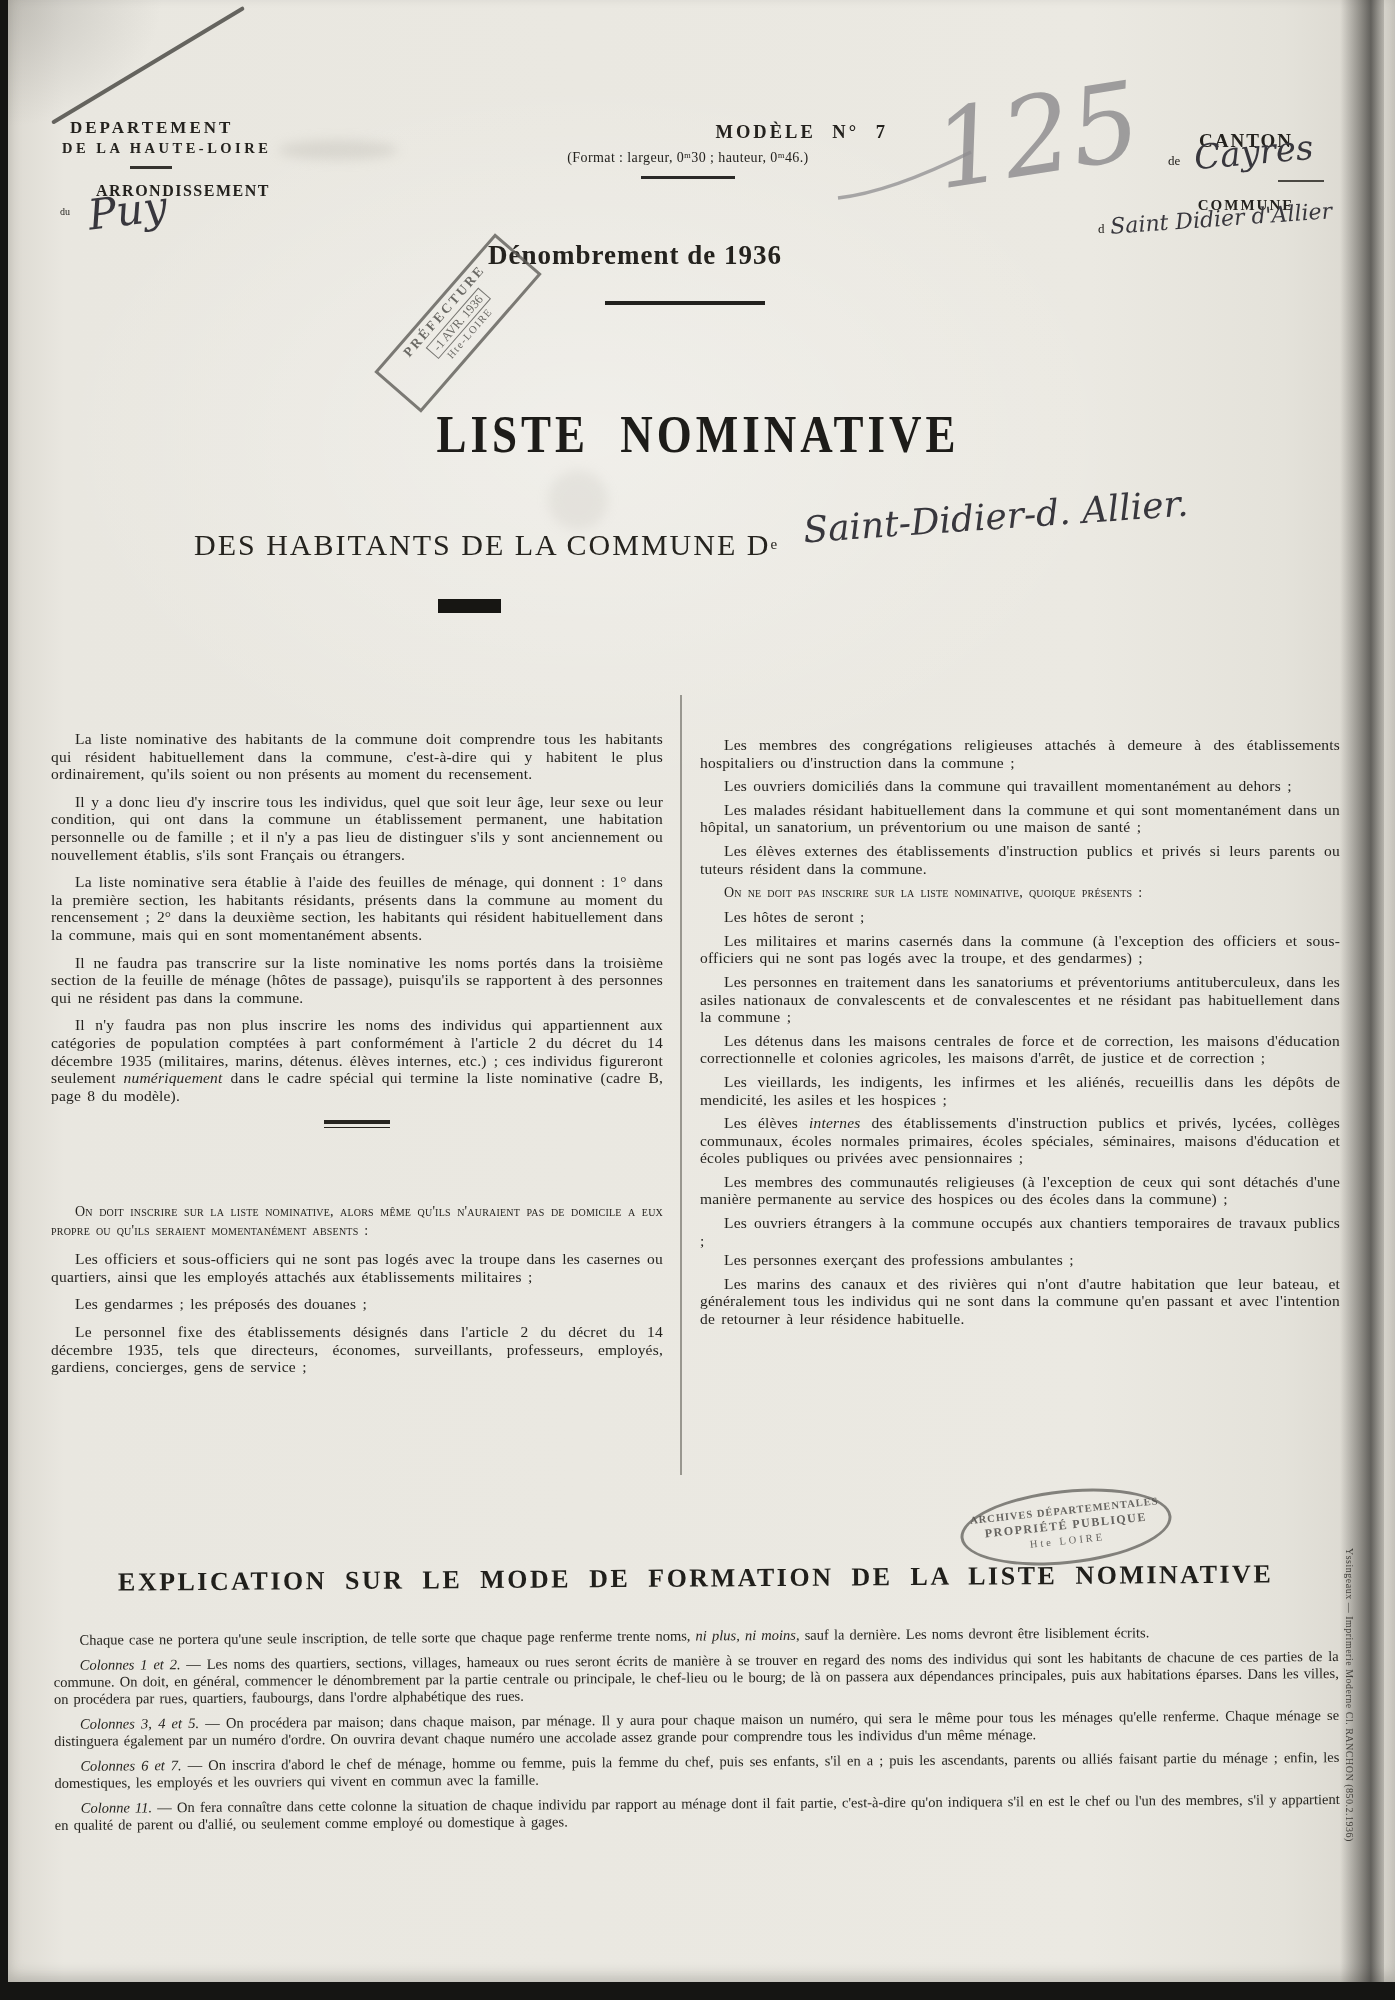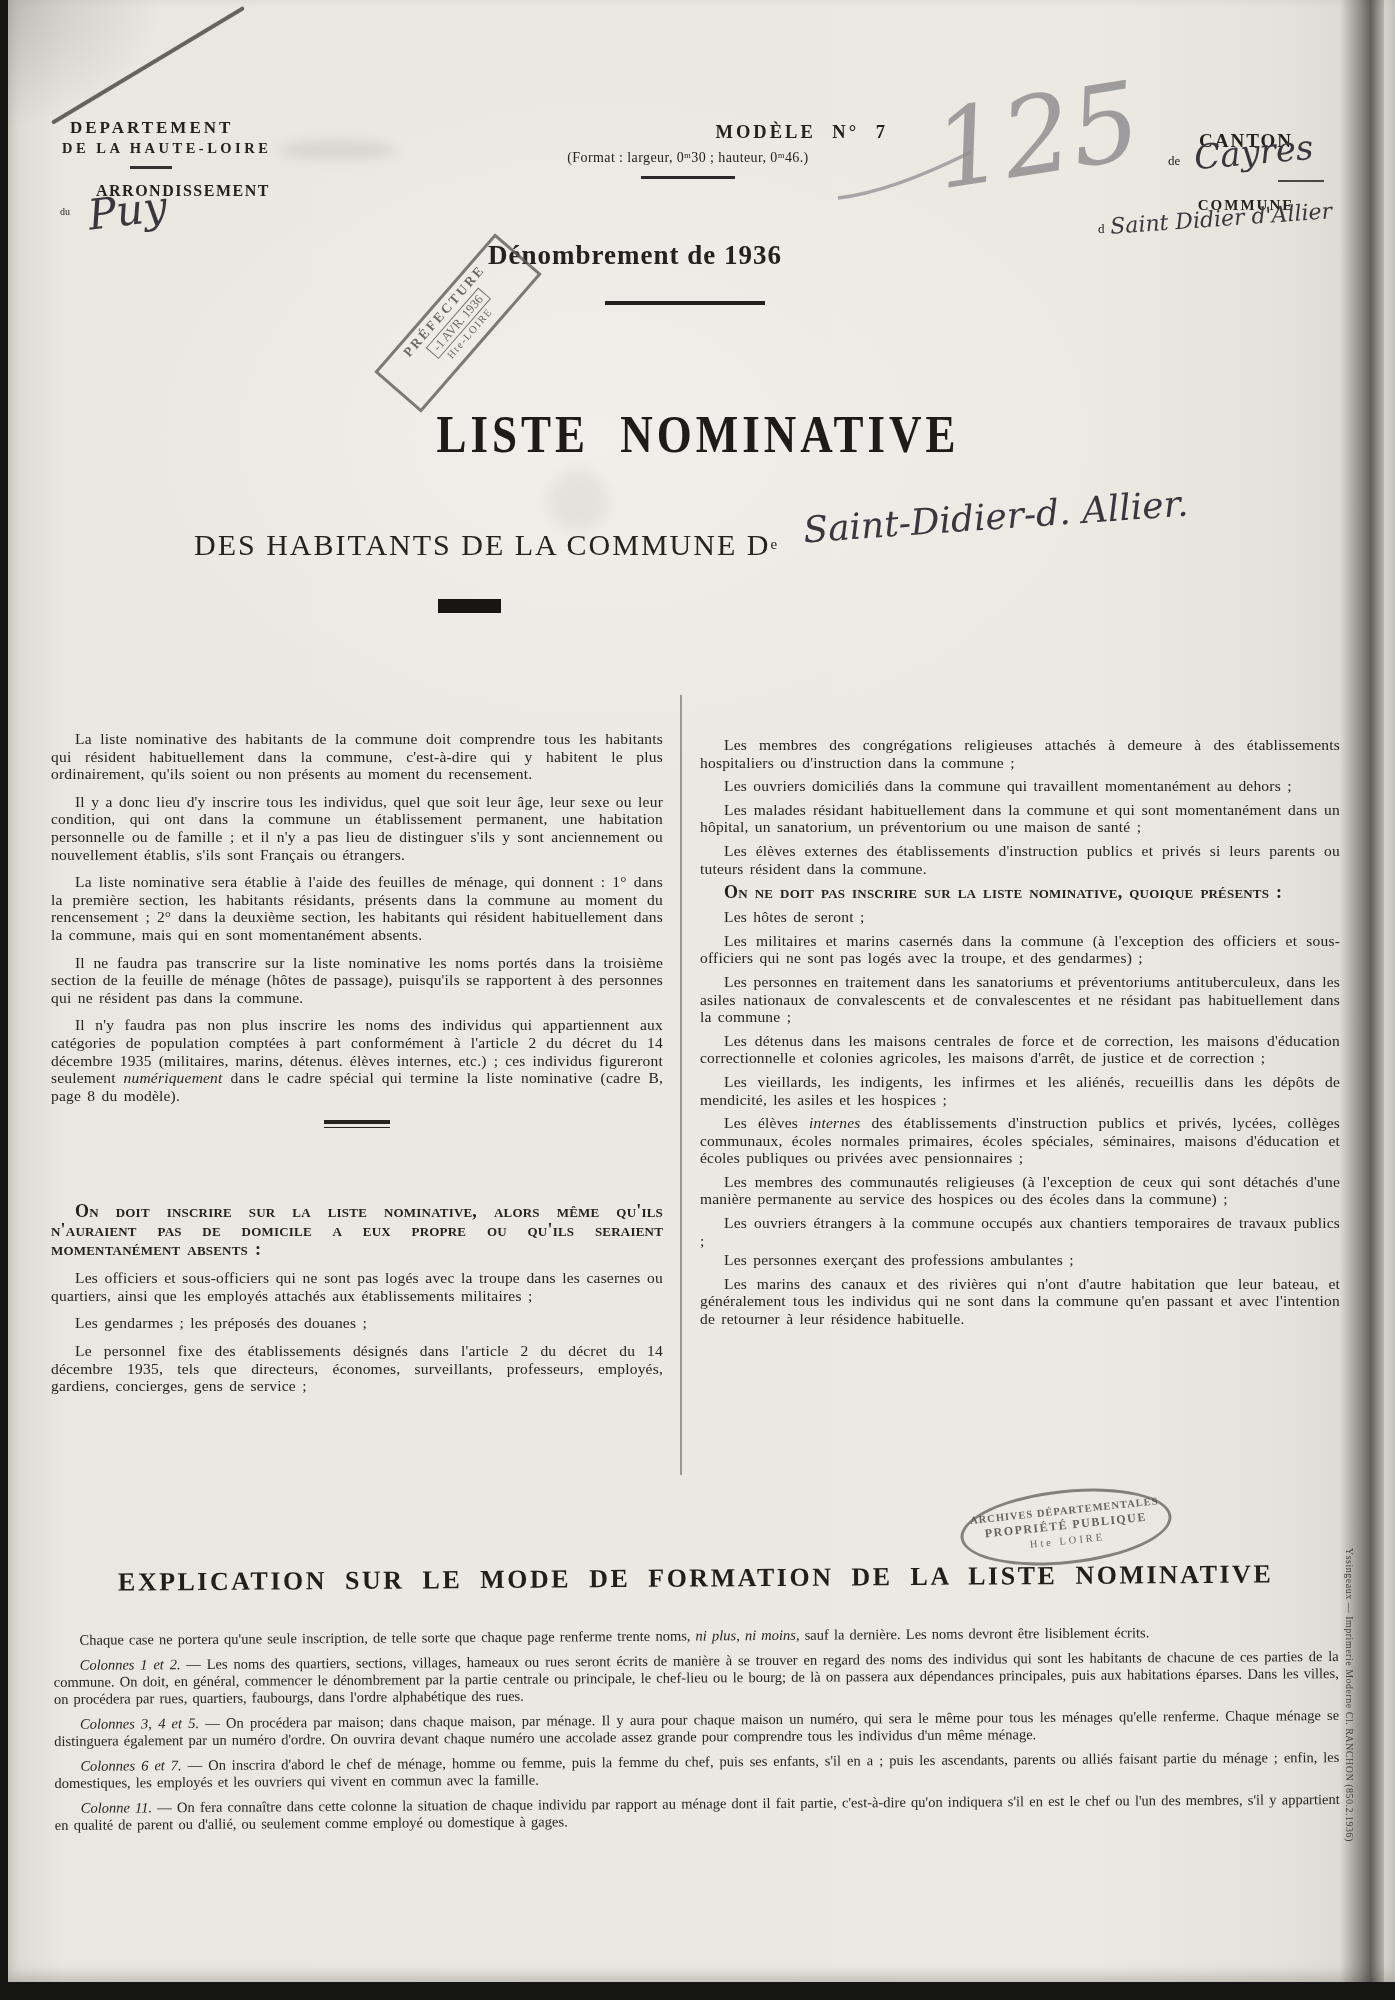--- a/index.html
+++ b/index.html
@@ -65,21 +65,21 @@
   .subtitle-script{position:absolute;left:795px;top:496px;font-size:36px;transform:rotate(-4deg);}
   .ink-bar{position:absolute;left:430px;top:599px;width:63px;height:14px;background:#171613;}
 
   
   .col-divider{position:absolute;left:672px;top:695px;width:1.5px;height:780px;background:#55534d;opacity:.55;}
   .col{position:absolute;font-size:15.5px;line-height:17.6px;color:#24221e;}
   .col-left{left:43px;top:730px;width:612px;}
   .col-right{left:692px;top:736px;width:640px;}
   .col p{margin:0 0 10px;text-indent:24px;text-align:justify;word-spacing:2.2px;letter-spacing:.2px;}
   .col-right p{margin-bottom:6px;}
-  .sec-head{font-variant:small-caps;font-size:18px;letter-spacing:1.2px;line-height:19px;margin:14px 0 12px;font-weight:bold;}
+  .sec-head{font-variant:small-caps;font-size:14px;letter-spacing:1.2px;line-height:19px;margin:14px 0 12px;}
   .mid-divider{width:66px;height:3px;border-top:4px solid #26241f;border-bottom:1.5px solid #26241f;margin:16px auto 74px;}
 
   
   .arch-stamp{position:absolute;left:952px;top:1490px;width:212px;height:74px;border-radius:50%;
     border:3px solid rgba(86,84,80,.7);color:rgba(82,80,76,.88);text-align:center;
     transform:rotate(-6deg);box-sizing:border-box;padding-top:12px;}
   .arch-l1{font-size:10.5px;letter-spacing:1px;font-weight:bold;}
   .arch-l2{font-size:12px;letter-spacing:1.5px;font-weight:bold;margin-top:2px;}
   .arch-l3{font-size:10.5px;letter-spacing:3px;margin-top:2px;}
 

